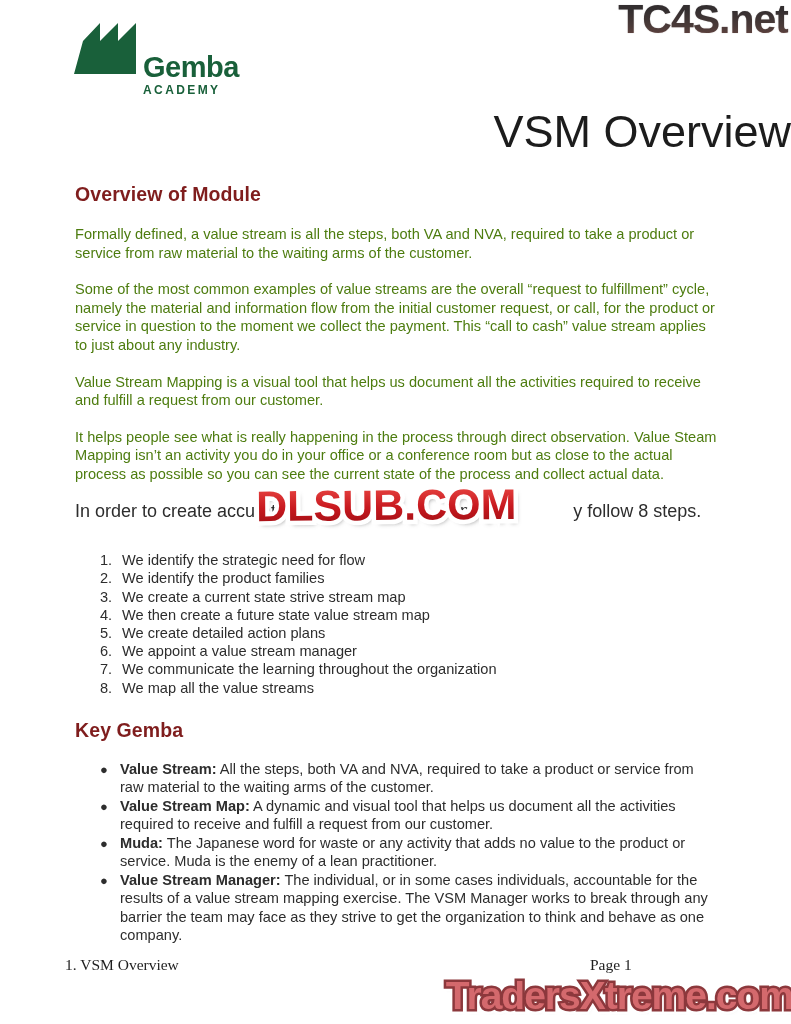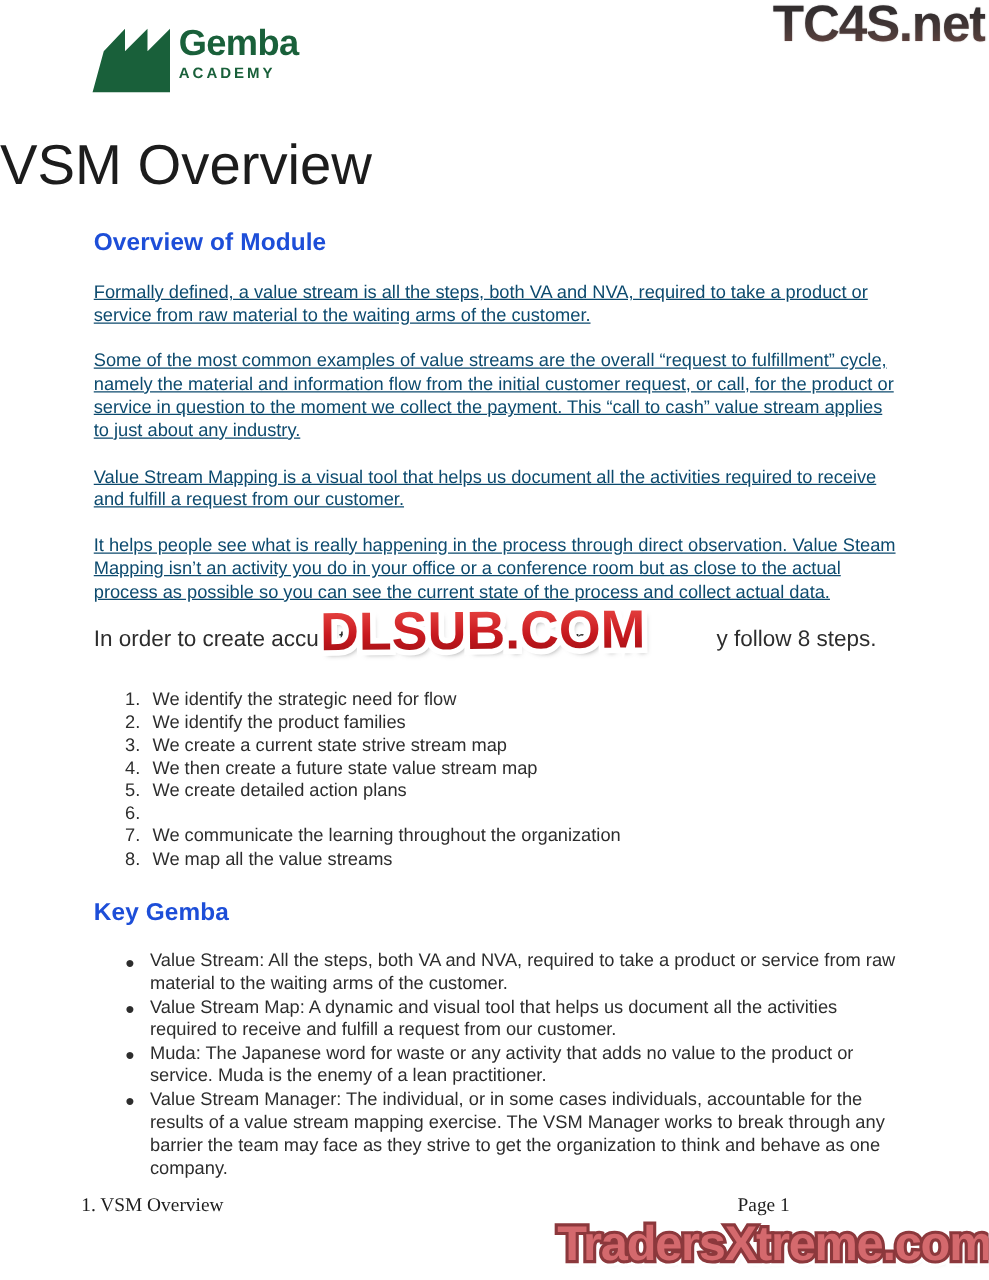--- a/index.html
+++ b/index.html
@@ -6,21 +6,21 @@
   html,body { background:#ffffff; }
   body { font-family:"Liberation Sans","DejaVu Sans",sans-serif; }
   .page {
     position:relative; width:791px; height:1024px; background:#ffffff;
     overflow:hidden; color:#2d2d2d;
   }
 
   
   .logo { position:absolute; left:72px; top:20px; display:flex; align-items:flex-start; }
   .logo svg { display:block; }
-  .logo-text { margin-left:5px; color:#19603a; }
+  .logo-text { margin-left:5px; color:#19603a;margin-top:32px; }
   .brand-name { font-size:29px; font-weight:700; letter-spacing:-0.5px; line-height:30px; }
   .brand-tagline { font-size:12px; font-weight:700; letter-spacing:2.4px; line-height:16px; }
 
   
   .tc4s {
     position:absolute; top:-4px; right:3px;
     font-size:41px; font-weight:700; letter-spacing:-1px;
     color:#3b3537;
     text-shadow:0 0 1px rgba(60,50,50,.4);
   }
@@ -64,42 +64,42 @@
   }
   .traders .l2 {
     position:absolute; left:0; top:0;
     -webkit-text-stroke:5px #8c383c; color:#8c383c;
   }
   .traders .l3 { position:relative; color:#d4696d; }
 
   
   .doc-title {
     position:absolute; left:0; right:0; top:106px;
-    text-align:left; font-size:45px; font-weight:400;
+    text-align:right; font-size:45px; font-weight:400;
     color:#1c1c1c; letter-spacing:0px;
   }
   .content { position:absolute; left:75px; top:183px; width:643px; }
   h2.green {
-    color:#1d4ed8; font-size:19.5px; font-weight:700;
+    color:#7f1d1d; font-size:19.5px; font-weight:700;
     margin-bottom:19px; letter-spacing:0.1px;
   }
-  .content p { font-size:14.6px; line-height:18.6px; margin-bottom:18px; color:#0c4a6e;text-decoration:underline; }
+  .content p { font-size:14.6px; line-height:18.6px; margin-bottom:18px; color:#4d7c0f; }
 
   .steps-intro { position:relative; font-size:18px; line-height:18.6px; margin-bottom:31px; }
   .steps-intro .gap { display:inline-block; width:272px; }
   .steps-intro .mid { position:absolute; left:385px; top:0; z-index:1; }
 
   .steps-list { margin:0 0 22px 25px; }
   .step { display:flex; font-size:14.6px; line-height:18.2px; }
   .step .num { width:22px; flex:none; }
 
   .terms-list { margin-left:25px; margin-top:18px; }
   .term-row { display:flex; font-size:14.6px; line-height:18.5px; }
   .term-row .bullet { width:20px; flex:none; font-size:13px; padding-top:1px; }
-  .term-row .term-label { font-weight:400; }
+  .term-row .term-label { font-weight:700; }
 
   
   .footer {
     position:absolute; left:0; top:956px; width:100%;
     font-family:"Liberation Serif","DejaVu Serif",serif;
     font-size:15.5px; color:#1e1e1e;
   }
   .footer .f-left { position:absolute; left:65px; top:0; }
   .footer .f-right { position:absolute; left:590px; top:0;text-align:right; }
 </style>
@@ -153,20 +153,21 @@
       <div class="step">
           <span class="num">4.</span>
           <span>We then create a future state value stream map</span>
         </div>
       <div class="step">
           <span class="num">5.</span>
           <span>We create detailed action plans</span>
         </div>
       <div class="step">
           <span class="num">6.</span>
+          <span>We appoint a value stream manager</span>
         </div>
       <div class="step">
           <span class="num">7.</span>
           <span>We communicate the learning throughout the organization</span>
         </div>
       <div class="step">
           <span class="num">8.</span>
           <span>We map all the value streams</span>
         </div>
     </div>

